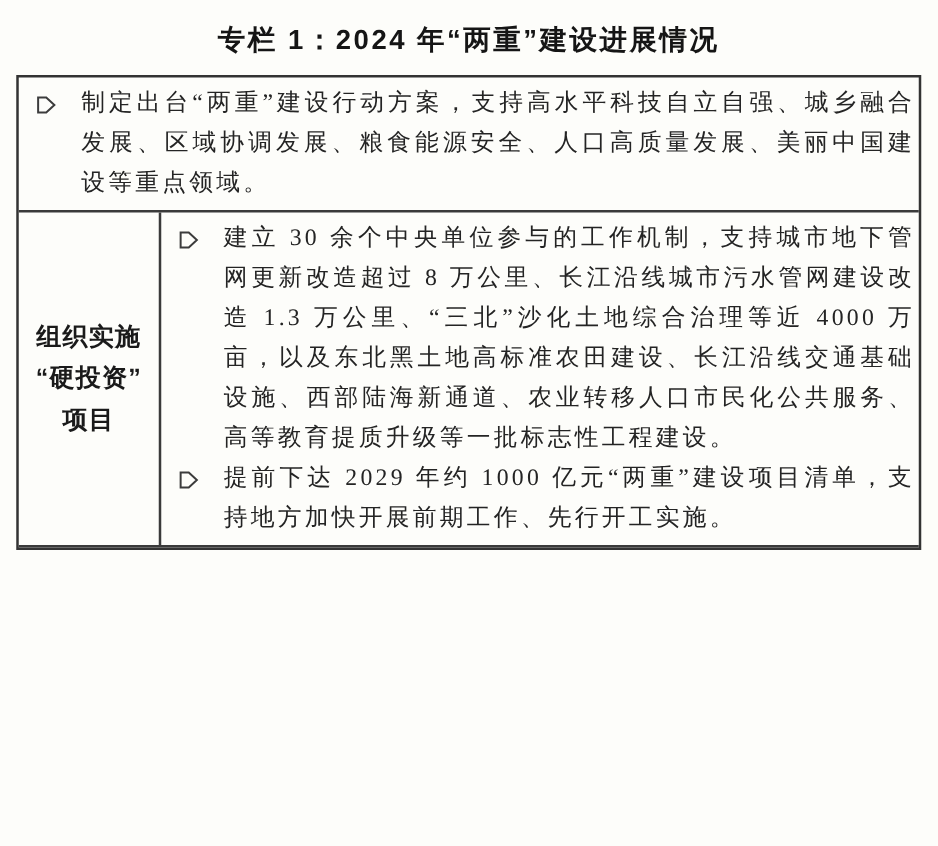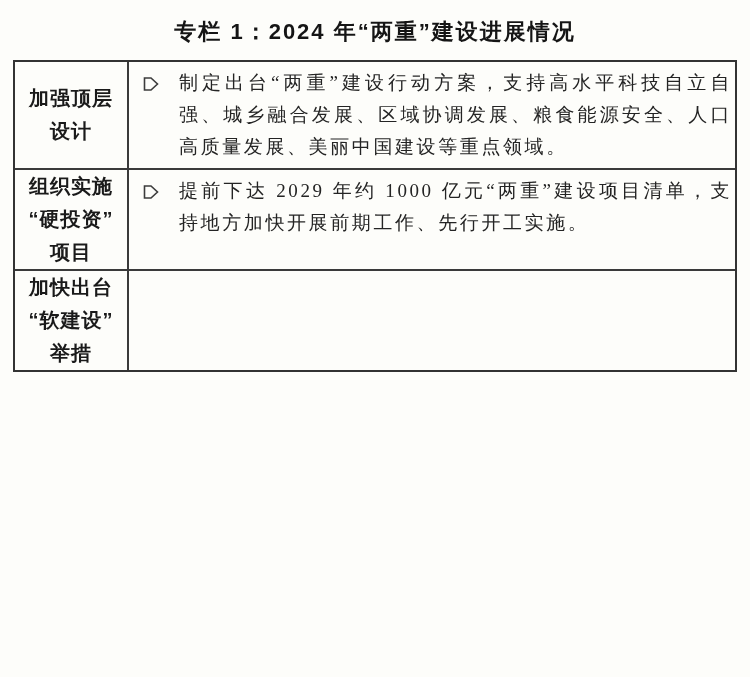--- a/index.html
+++ b/index.html
@@ -79,24 +79,20 @@
 </head>
 <body>
 
 <div class="page">
 
   <div class="doc-title">专栏 1：2024 年“两重”建设进展情况</div>
 
   <div class="box-table">
 
     <div class="box-row">
-      <div class="label-cell">
-        <div class="label-text">加强顶层
-设计</div>
-      </div>
       <div class="content-cell">
         <div class="bullet-item">
           <span class="bullet-icon-wrap">
             <svg width="17" height="18" viewBox="0 0 17 18">
               <polygon points="2.5,3 9,3 15.5,9 9,15 2.5,15" fill="none" stroke="#3c3c3c" stroke-width="1.6"></polygon>
             </svg>
           </span>
           <p class="bullet-text">制定出台“两重”建设行动方案，支持高水平科技自立自强、城乡融合发展、区域协调发展、粮食能源安全、人口高质量发展、美丽中国建设等重点领域。</p>
         </div>
       </div>
@@ -108,27 +104,30 @@
 “硬投资”
 项目</div>
       </div>
       <div class="content-cell">
         <div class="bullet-item">
           <span class="bullet-icon-wrap">
             <svg width="17" height="18" viewBox="0 0 17 18">
               <polygon points="2.5,3 9,3 15.5,9 9,15 2.5,15" fill="none" stroke="#3c3c3c" stroke-width="1.6"></polygon>
             </svg>
           </span>
+          <p class="bullet-text">建立 30 余个中央单位参与的工作机制，支持城市地下管网更新改造超过 8 万公里、长江沿线城市污水管网建设改造 1.3 万公里、“三北”沙化土地综合治理等近 4000 万亩，以及东北黑土地高标准农田建设、长江沿线交通基础设施、西部陆海新通道、农业转移人口市民化公共服务、高等教育提质升级等一批标志性工程建设。</p>
+        </div>
+        <div class="bullet-item">
+          <span class="bullet-icon-wrap">
+            <svg width="17" height="18" viewBox="0 0 17 18">
+              <polygon points="2.5,3 9,3 15.5,9 9,15 2.5,15" fill="none" stroke="#3c3c3c" stroke-width="1.6"></polygon>
+            </svg>
+          </span>
           <p class="bullet-text">提前下达 2029 年约 1000 亿元“两重”建设项目清单，支持地方加快开展前期工作、先行开工实施。</p>
         </div>
       </div>
     </div>
 
     <div class="box-row">
-      <div class="label-cell">
-        <div class="label-text">加快出台
-“软建设”
-举措</div>
-      </div>
     </div>
 
   </div>
 </div>
 
 </body></html>

